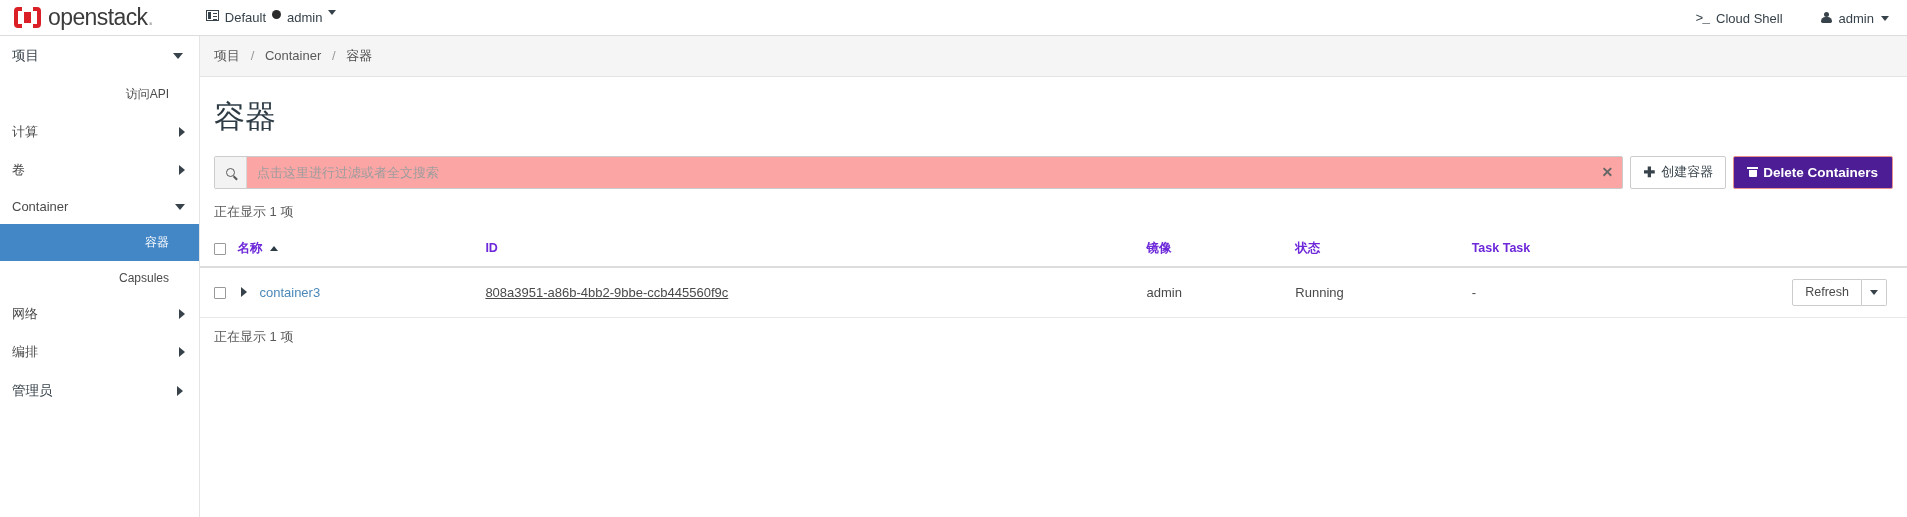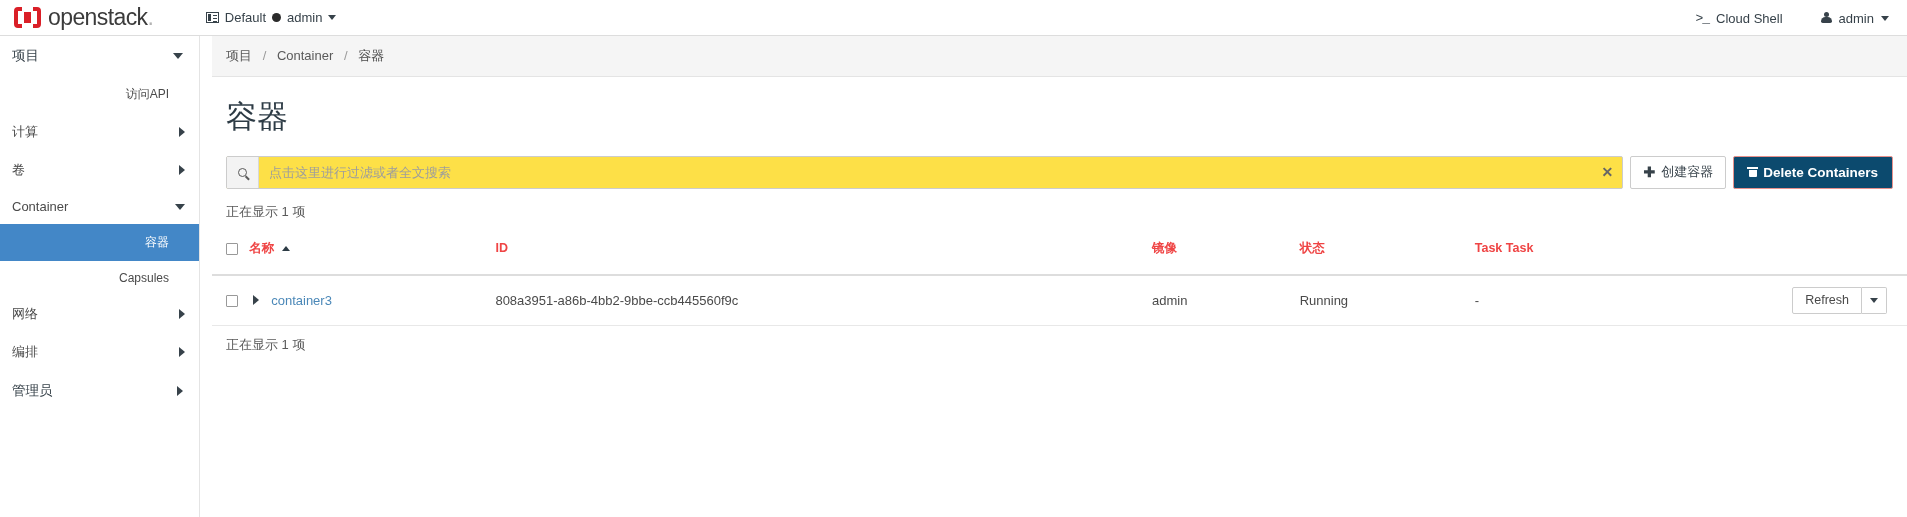--- a/index.html
+++ b/index.html
@@ -45,21 +45,21 @@
   }
   .logo-word {
     font-size: 23px;
     color: #3b3b3b;
     letter-spacing: -0.6px;
     font-weight: 400;
   }
   .logo-dot { color: #b3b3b3; font-size: 23px; }
 
   .ctx-switch {
-    display: flex; align-items: center;
+    display: flex; 
     gap: 6px;
     margin-left: 52px;
     font-size: 13px;
     color: #37424a;
     cursor: pointer;
   }
   .ctx-ico {
     display: inline-block;
     width: 13px; height: 11px;
     border: 1.5px solid #37424a;
@@ -112,21 +112,21 @@
     left: 3px; top: 0; width: 5px; height: 5px;
     border-radius: 50%; background: #37424a;
   }
   .user-ico::after {
     content: ""; position: absolute;
     left: 0; bottom: 1px; width: 11px; height: 6px;
     border-radius: 5px 5px 2px 2px; background: #37424a;
   }
 
   
-  .shell { display: flex; height: 481px; gap: 12px; }
+  .shell { display: flex; height: 481px; }
 
   
   .sidebar {
     width: 200px;
     flex: 0 0 200px;
     background: #ffffff;
     border-right: 1px solid #e4e4e4;
     padding-top: 0;
   }
   .nav-sect {
@@ -210,21 +210,21 @@
     align-items: stretch;
     padding: 0 14px;
     margin-top: 5px;
     gap: 7px;
   }
   .searchwrap {
     flex: 1 1 auto;
     display: flex;
     border: 1px solid #cccccc;
     border-radius: 2px;
-    background: #fde047;
+    background: #fca5a5;
     height: 33px;
     min-width: 0;
   }
   .search-ico-btn {
     width: 32px;
     background: #f3f3f3;
     border-right: 1px solid #d8d8d8;
     display: flex; align-items: center; justify-content: center;
     cursor: pointer;
   }
@@ -271,21 +271,21 @@
     font-family: "Liberation Sans", sans-serif;
     padding: 0 12px;
     display: inline-flex;
     align-items: center;
     gap: 6px;
     cursor: pointer;
     white-space: nowrap;
   }
   .btn .plus { font-size: 14px; font-weight: bold; line-height: 1; }
   .btn-danger {
-    background: #0c4a6e;
+    background: #4c1d95;
     border-color: #e8918c;
     color: #ffffff;
     font-weight: bold;
     font-size: 13.5px;
     padding: 0 14px;
   }
   .trash {
     display: inline-block;
     width: 9px; height: 10px;
     position: relative;
@@ -311,22 +311,22 @@
   table.dtable {
     width: 100%;
     border-collapse: collapse;
     margin-top: 10px;
     table-layout: fixed;
   }
   table.dtable th {
     text-align: left;
     font-size: 12.5px;
     font-weight: bold;
-    color: #ef4444;
-    padding: 9px 6px 17px 0;
+    color: #6d28d9;
+    padding: 9px 6px 9px 0;
     border-bottom: 2px solid #dddddd;
     white-space: nowrap;
   }
   table.dtable td {
     font-size: 13px;
     color: #4a4a4a;
     padding: 11px 6px 11px 0;
     border-bottom: 1px solid #e8e8e8;
     vertical-align: middle;
     white-space: nowrap;
@@ -362,21 +362,21 @@
     display: inline-block;
     width: 0; height: 0;
     border-top: 5px solid transparent;
     border-bottom: 5px solid transparent;
     border-left: 6.5px solid #37424a;
     margin: 0 12px 0 4px;
     vertical-align: middle;
     cursor: pointer;
   }
   .rowlink { color: #4b88b8; text-decoration: none; cursor: pointer; }
-  .mono-id { font-size: 13px; color: #4a4a4a; }
+  .mono-id { font-size: 13px; color: #4a4a4a; text-decoration: underline; }
   .cell-flex { display: flex; align-items: center; }
 
   .act-group {
     display: inline-flex;
     justify-content: flex-end;
     width: 100%;
     padding-right: 14px;
   }
   .act-main {
     height: 27px;

